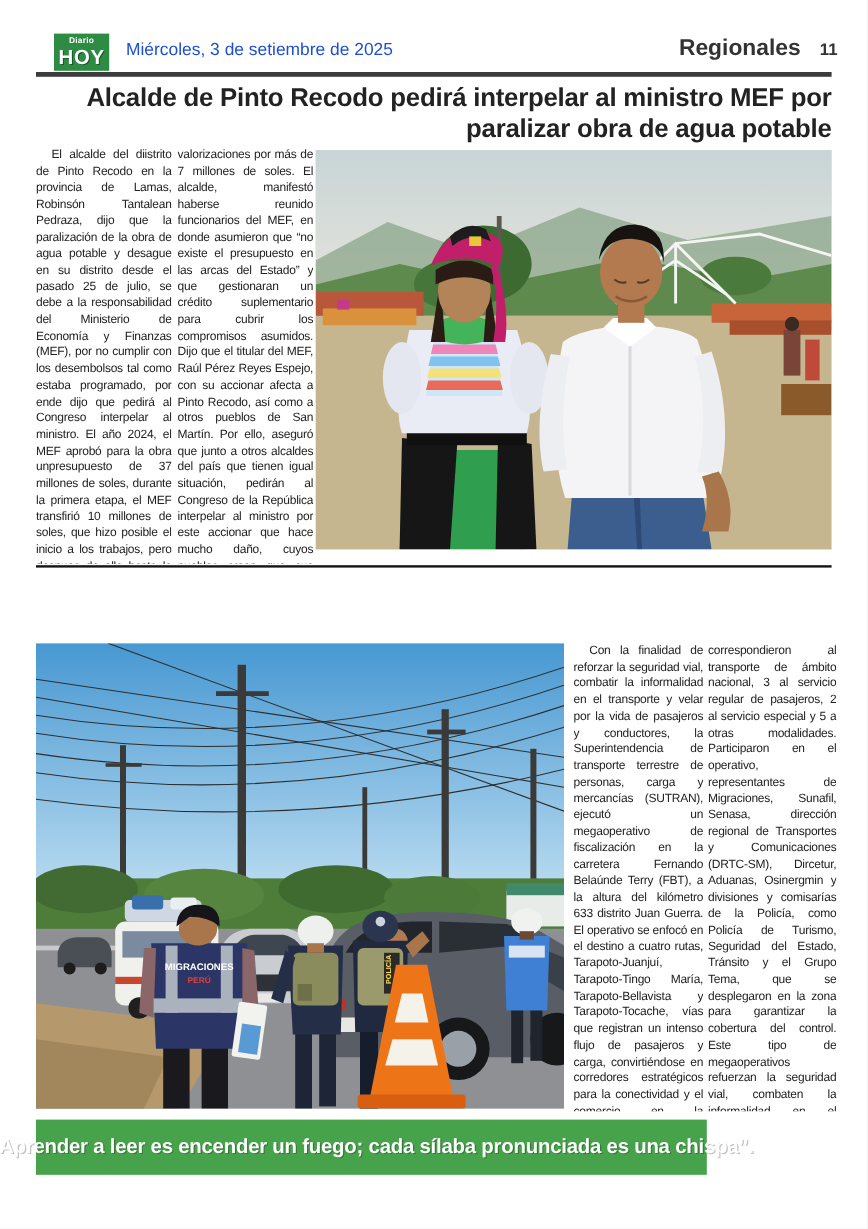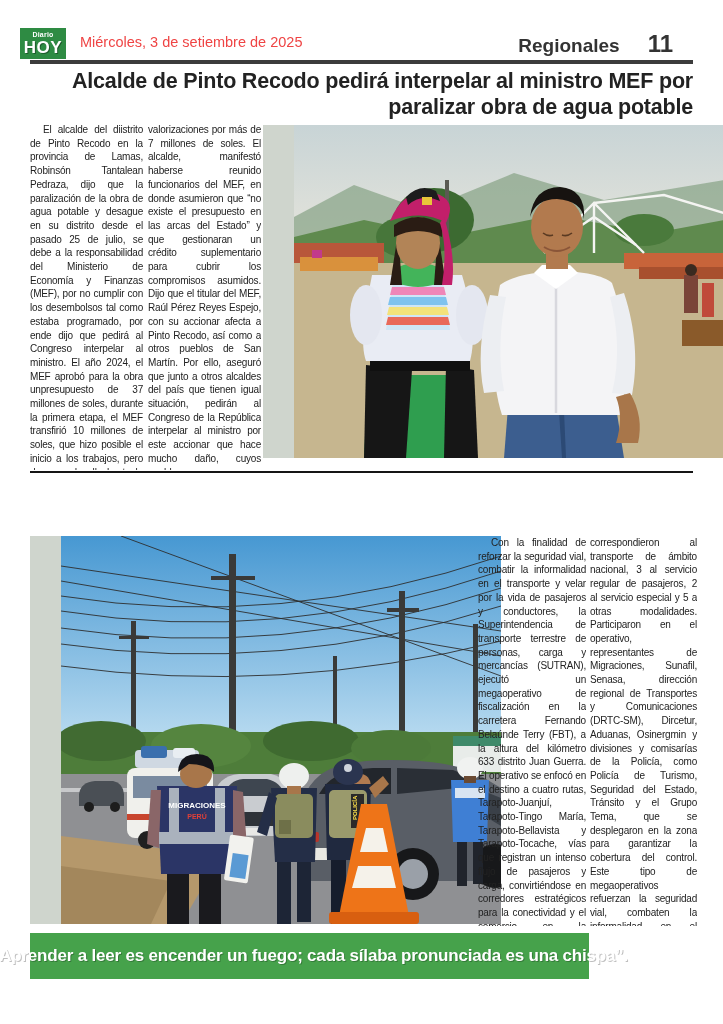--- a/index.html
+++ b/index.html
@@ -2,49 +2,49 @@
 <html><head>
 <meta charset="utf-8">
 <style>
   html,body{margin:0;padding:0;background:#e9e9e9;}
   .page{
     position:relative;width:723px;height:1024px;background:#ffffff;
     margin:0 auto;overflow:hidden;
     font-family:"Liberation Sans", sans-serif;color:#1c1c1c;
   }
   
-  .header{position:absolute;left:12px;top:27px;width:663px;height:32px;}
+  .header{position:absolute;left:37px;top:27px;width:663px;height:32px;}
   .logo{position:absolute;left:8px;top:1px;width:46px;height:31px;background:#2e8b43;
         display:flex;flex-direction:column;align-items:center;justify-content:center;}
   .logo .logo-top{font-size:7px;font-weight:bold;color:#ffffff;line-height:8px;letter-spacing:.2px;}
   .logo .logo-main{font-size:17px;font-weight:bold;color:#ffffff;line-height:17px;letter-spacing:.5px;
         text-shadow:1px 1px 0 rgba(0,0,0,.35);}
-  .date{position:absolute;left:68px;top:7px;font-size:14.5px;color:#ef4444;}
-  .section-wrap{position:absolute;right:2px;top:3px;display:flex;gap:28px;align-items:baseline;}
+  .date{position:absolute;left:68px;top:7px;font-size:14.5px;color:#1d4ed8;}
+  .section-wrap{position:absolute;right:2px;top:3px;display:flex;gap:16px;align-items:baseline;}
   .section{font-size:19px;font-weight:bold;color:#333;}
-  .pageno{font-size:24px;font-weight:bold;color:#333;}
+  .pageno{font-size:14px;font-weight:bold;color:#333;}
   .header-rule{position:absolute;left:30px;top:60px;width:663px;height:4px;background:#3c3c3c;}
   
   .headline{position:absolute;left:30px;width:663px;text-align:right;
     font-size:21.5px;font-weight:bold;color:#222;line-height:26px;letter-spacing:-.2px;}
   .headline1{top:68px;}
   .headline2{top:481px;}
   
   .body-col{
     position:absolute;font-size:10px;line-height:13.7px;letter-spacing:-0.2px;
     text-align:justify;color:#222;overflow:hidden;
   }
   .body-col p{margin:0;text-indent:13px;}
   .a1c1{left:30px;top:123px;width:113px;height:347px;}
   .a1c2{left:148px;top:123px;width:113px;height:347px;}
   .a2c1{left:478px;top:536px;width:108px;height:390px;}
   .a2c2{left:590px;top:536px;width:107px;height:390px;}
   .a1c2 p,.a2c2 p{text-indent:0;}
   
-  .photo{position:absolute;overflow:hidden;background:#cfd5cd;padding-left:31px;}
+  .photo{position:absolute;overflow:hidden;background:#cfd5cd;}
   .photo1{left:263px;top:125px;width:430px;height:333px;}
   .photo2{left:30px;top:536px;width:440px;height:388px;}
   .photo svg{display:block;}
   
   .article-divider{position:absolute;left:30px;top:471px;width:663px;height:2px;background:#151515;}
   
   .banner{position:absolute;left:30px;top:933px;width:559px;height:46px;background:#46a24b;
     display:flex;align-items:center;justify-content:center;}
   .banner .quote{color:#ffffff;font-size:17px;font-weight:bold;letter-spacing:-.2px;
     text-shadow:1px 1px 0 rgba(0,0,0,.25);white-space:nowrap;}

